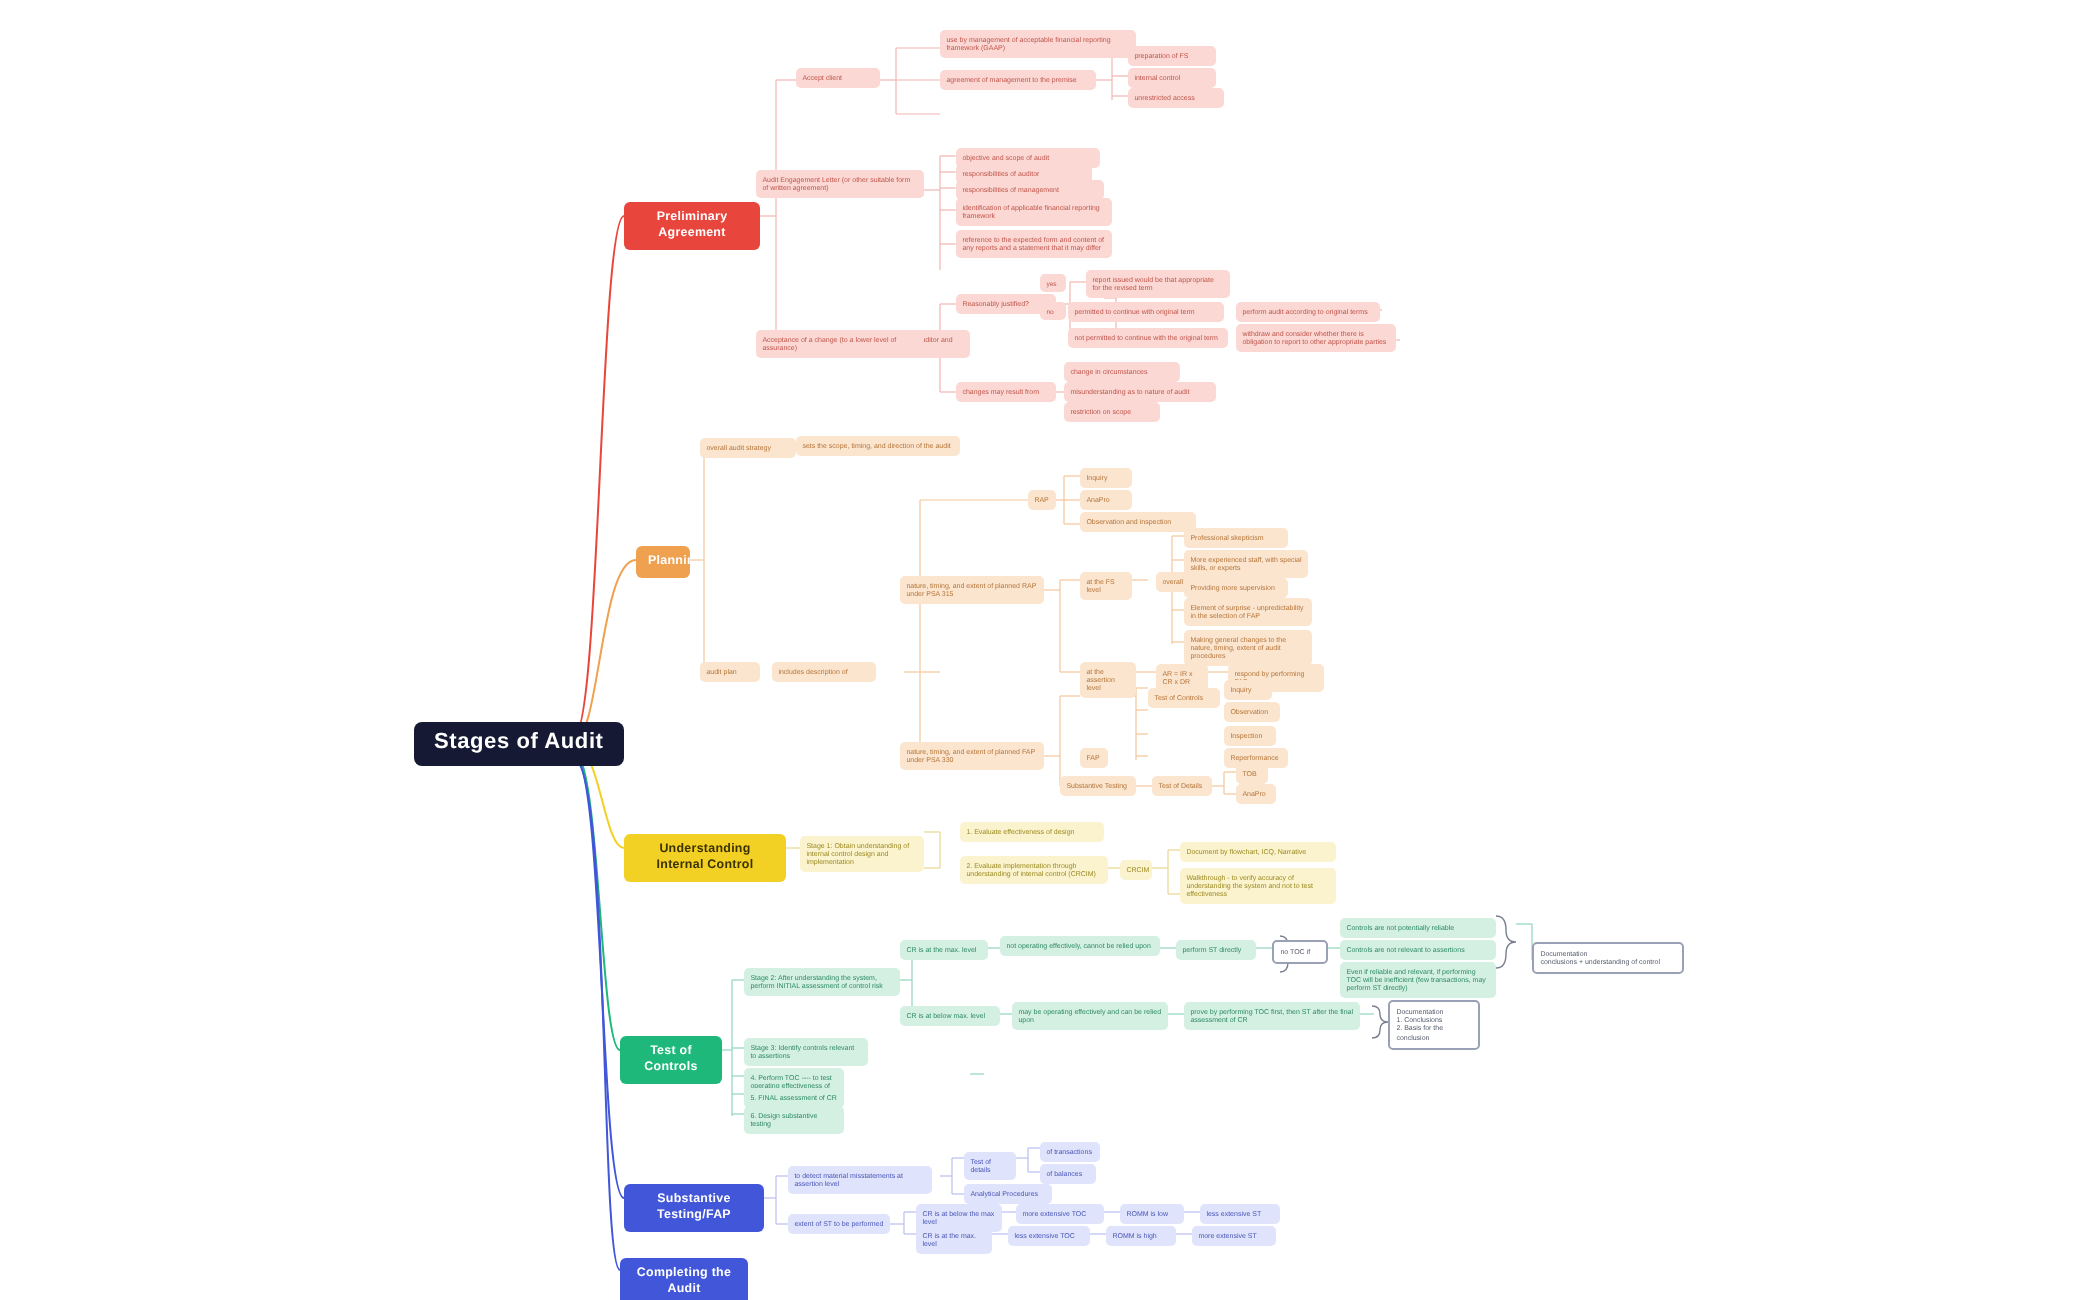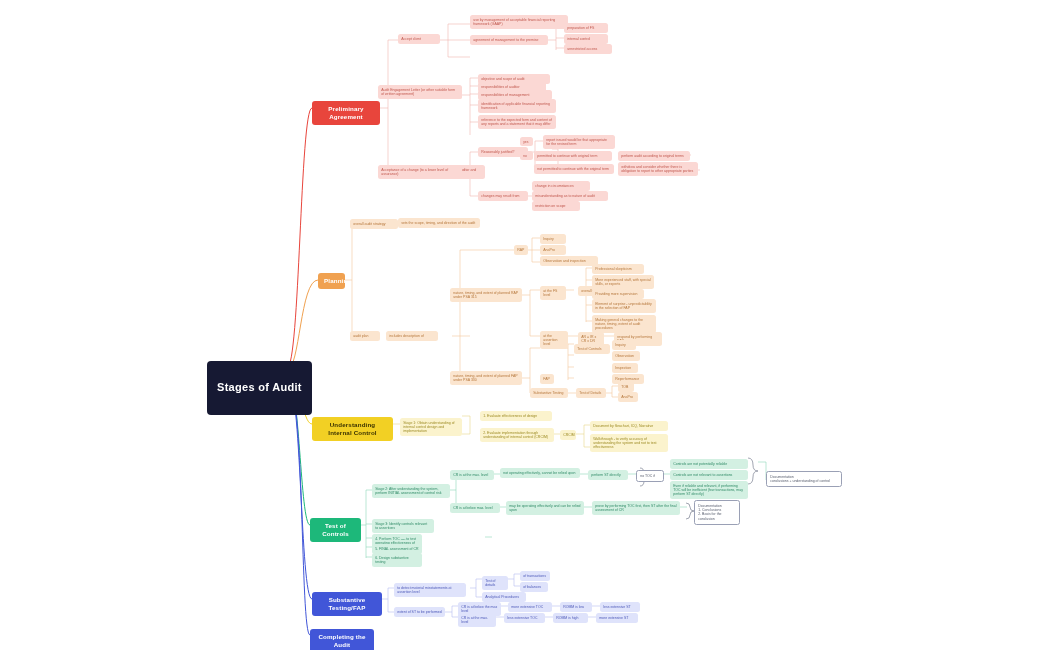--- a/index.html
+++ b/index.html
@@ -7,21 +7,21 @@
        font-family:"Liberation Sans",sans-serif;
        -webkit-font-smoothing:antialiased;}
   #canvas{position:absolute;left:0;top:0;width:1050px;height:650px;}
   svg.links{position:absolute;left:0;top:0;width:1050px;height:650px;pointer-events:none;}
 
   .node{position:absolute;box-sizing:border-box;border-radius:3px;
         line-height:1.25;white-space:normal;overflow:hidden;}
 
   
   .root{background:#161933;color:#ffffff;font-size:11px;font-weight:bold;
-        letter-spacing:.3px;padding:20px 10px;border-radius:4px;}
+        letter-spacing:.3px;padding:4px 10px;border-radius:4px;}
 
   
   .branch{font-size:6.2px;font-weight:bold;color:#ffffff;padding:4px 6px;
           border-radius:3px;text-align:center;letter-spacing:.15px;}
   .b-red{background:#e8453c;}
   .b-orange{background:#f0a150;}
   .b-yellow{background:#f2d024;color:#3a3200;}
   .b-green{background:#1db87a;}
   .b-blue{background:#4156d8;}
 

